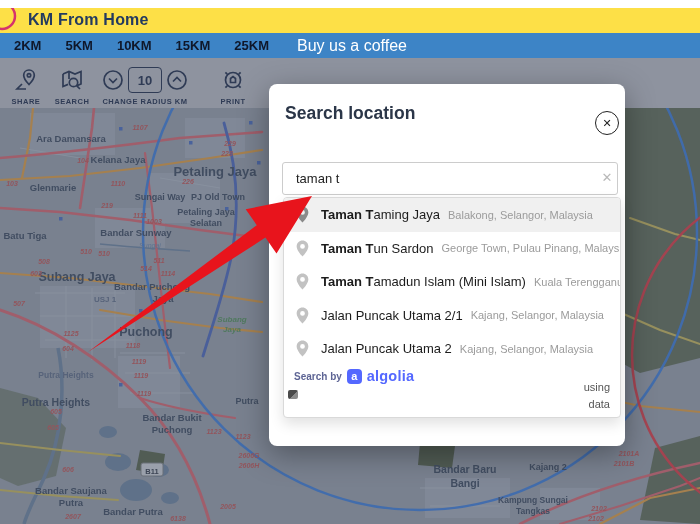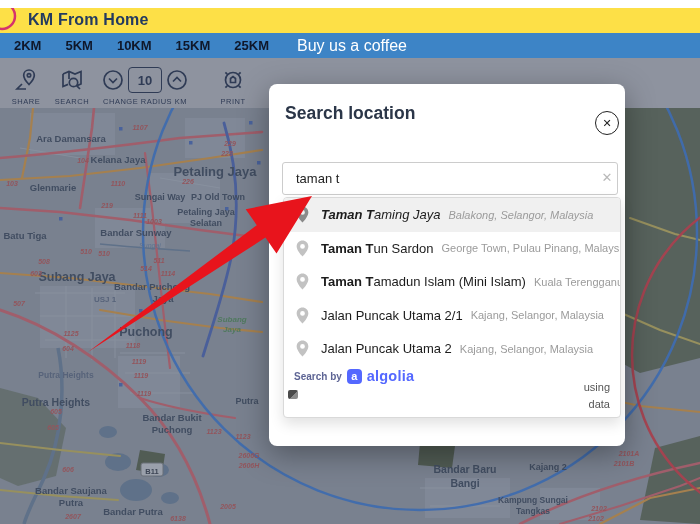--- a/index.html
+++ b/index.html
@@ -21,35 +21,35 @@
   .ml-town{fill:#414d61;font-weight:600;}
   .ml-minor{fill:#57637a;font-weight:600;}
   .ml-road{fill:#93555c;font-style:italic;font-weight:600;}
   .ml-green{fill:#50795f;font-style:italic;font-weight:600;}
   .ml-water{fill:#5e7390;font-style:italic;}
   .ml-badge-text{fill:#3c4454;font-weight:700;}
 
   
   #toolbar{position:absolute;left:0;top:58px;width:700px;height:50px;background:#8e939f;}
   .tb-group{position:absolute;top:8px;text-align:center;color:#2f3b55;cursor:pointer;}
-  .tb-label{font-size:7.5px;font-weight:400;letter-spacing:.5px;margin-top:3px;color:#2f3b55;white-space:nowrap;}
+  .tb-label{font-size:7.5px;font-weight:700;letter-spacing:.5px;margin-top:3px;color:#2f3b55;white-space:nowrap;}
   .tb-iconrow{display:flex;align-items:center;justify-content:center;gap:3px;height:28px;}
   #radius-box{width:32px;height:24px;border:1.6px solid #2f3b55;border-radius:4px;display:flex;align-items:center;justify-content:center;font-size:13px;font-weight:700;color:#2f3b55;background:transparent;}
 
   
   #modal{position:absolute;left:269px;top:84px;width:356px;height:362px;background:#fff;border-radius:8px;box-shadow:0 8px 30px rgba(0,0,0,.35);z-index:5;}
   #modal-title{position:absolute;left:16px;top:19px;font-size:17.5px;font-weight:700;color:#2b3648;}
   #modal-close{position:absolute;left:326px;top:27px;width:22px;height:22px;border:1.5px solid #222;border-radius:50%;display:flex;align-items:center;justify-content:center;font-size:11px;color:#222;cursor:pointer;background:#fff;}
   #search-input{position:absolute;left:13px;top:78px;width:336px;height:33px;border:1px solid #ccc;border-radius:3px;box-sizing:border-box;font-family:"Liberation Sans",sans-serif;font-size:13px;color:#222;padding:0 28px 0 13px;outline:none;}
   #input-clear{position:absolute;left:330px;top:86px;width:16px;height:16px;color:#b9b9b9;font-size:13px;line-height:16px;text-align:center;cursor:pointer;}
 
   
   #dropdown{position:absolute;left:14px;top:113px;width:338px;height:221px;background:#fff;border:1px solid #d9d9d9;border-radius:4px;box-shadow:0 6px 14px rgba(0,0,0,.12);box-sizing:border-box;overflow:hidden;}
   .sug-row{position:relative;height:33.5px;display:flex;align-items:center;padding:0 6px 0 12px;box-sizing:border-box;white-space:nowrap;overflow:hidden;cursor:pointer;}
-  .sug-row.selected{background:#f0f0f0;font-style:italic;}
+  .sug-row.selected{background:#f0f0f0;}
   .pin{flex:0 0 13px;margin-right:12px;}
   .sug-name{font-size:13px;color:#1c1c1c;}
   .sug-name b{font-weight:700;}
   .sug-loc{font-size:11px;color:#9b9b9b;margin-left:8px;}
   #dd-footer{position:absolute;left:0;bottom:0;width:100%;height:53px;}
   #searchby-row{position:absolute;left:10px;top:4px;display:flex;align-items:center;gap:5px;cursor:pointer;}
   #searchby-label{font-size:10px;color:#5d6494;font-weight:600;}
   #algolia-mark{width:15px;height:15px;background:#5468ff;border-radius:4px;color:#fff;font-size:11px;font-weight:700;display:flex;align-items:center;justify-content:center;}
   #algolia-word{font-size:14.5px;color:#5468ff;font-weight:600;letter-spacing:.2px;}
   #attr-glyph{position:absolute;left:4px;top:26px;width:10px;height:9px;background:linear-gradient(135deg,#4a4a4a 55%,#8a8a8a 56%);border-radius:2px;}

